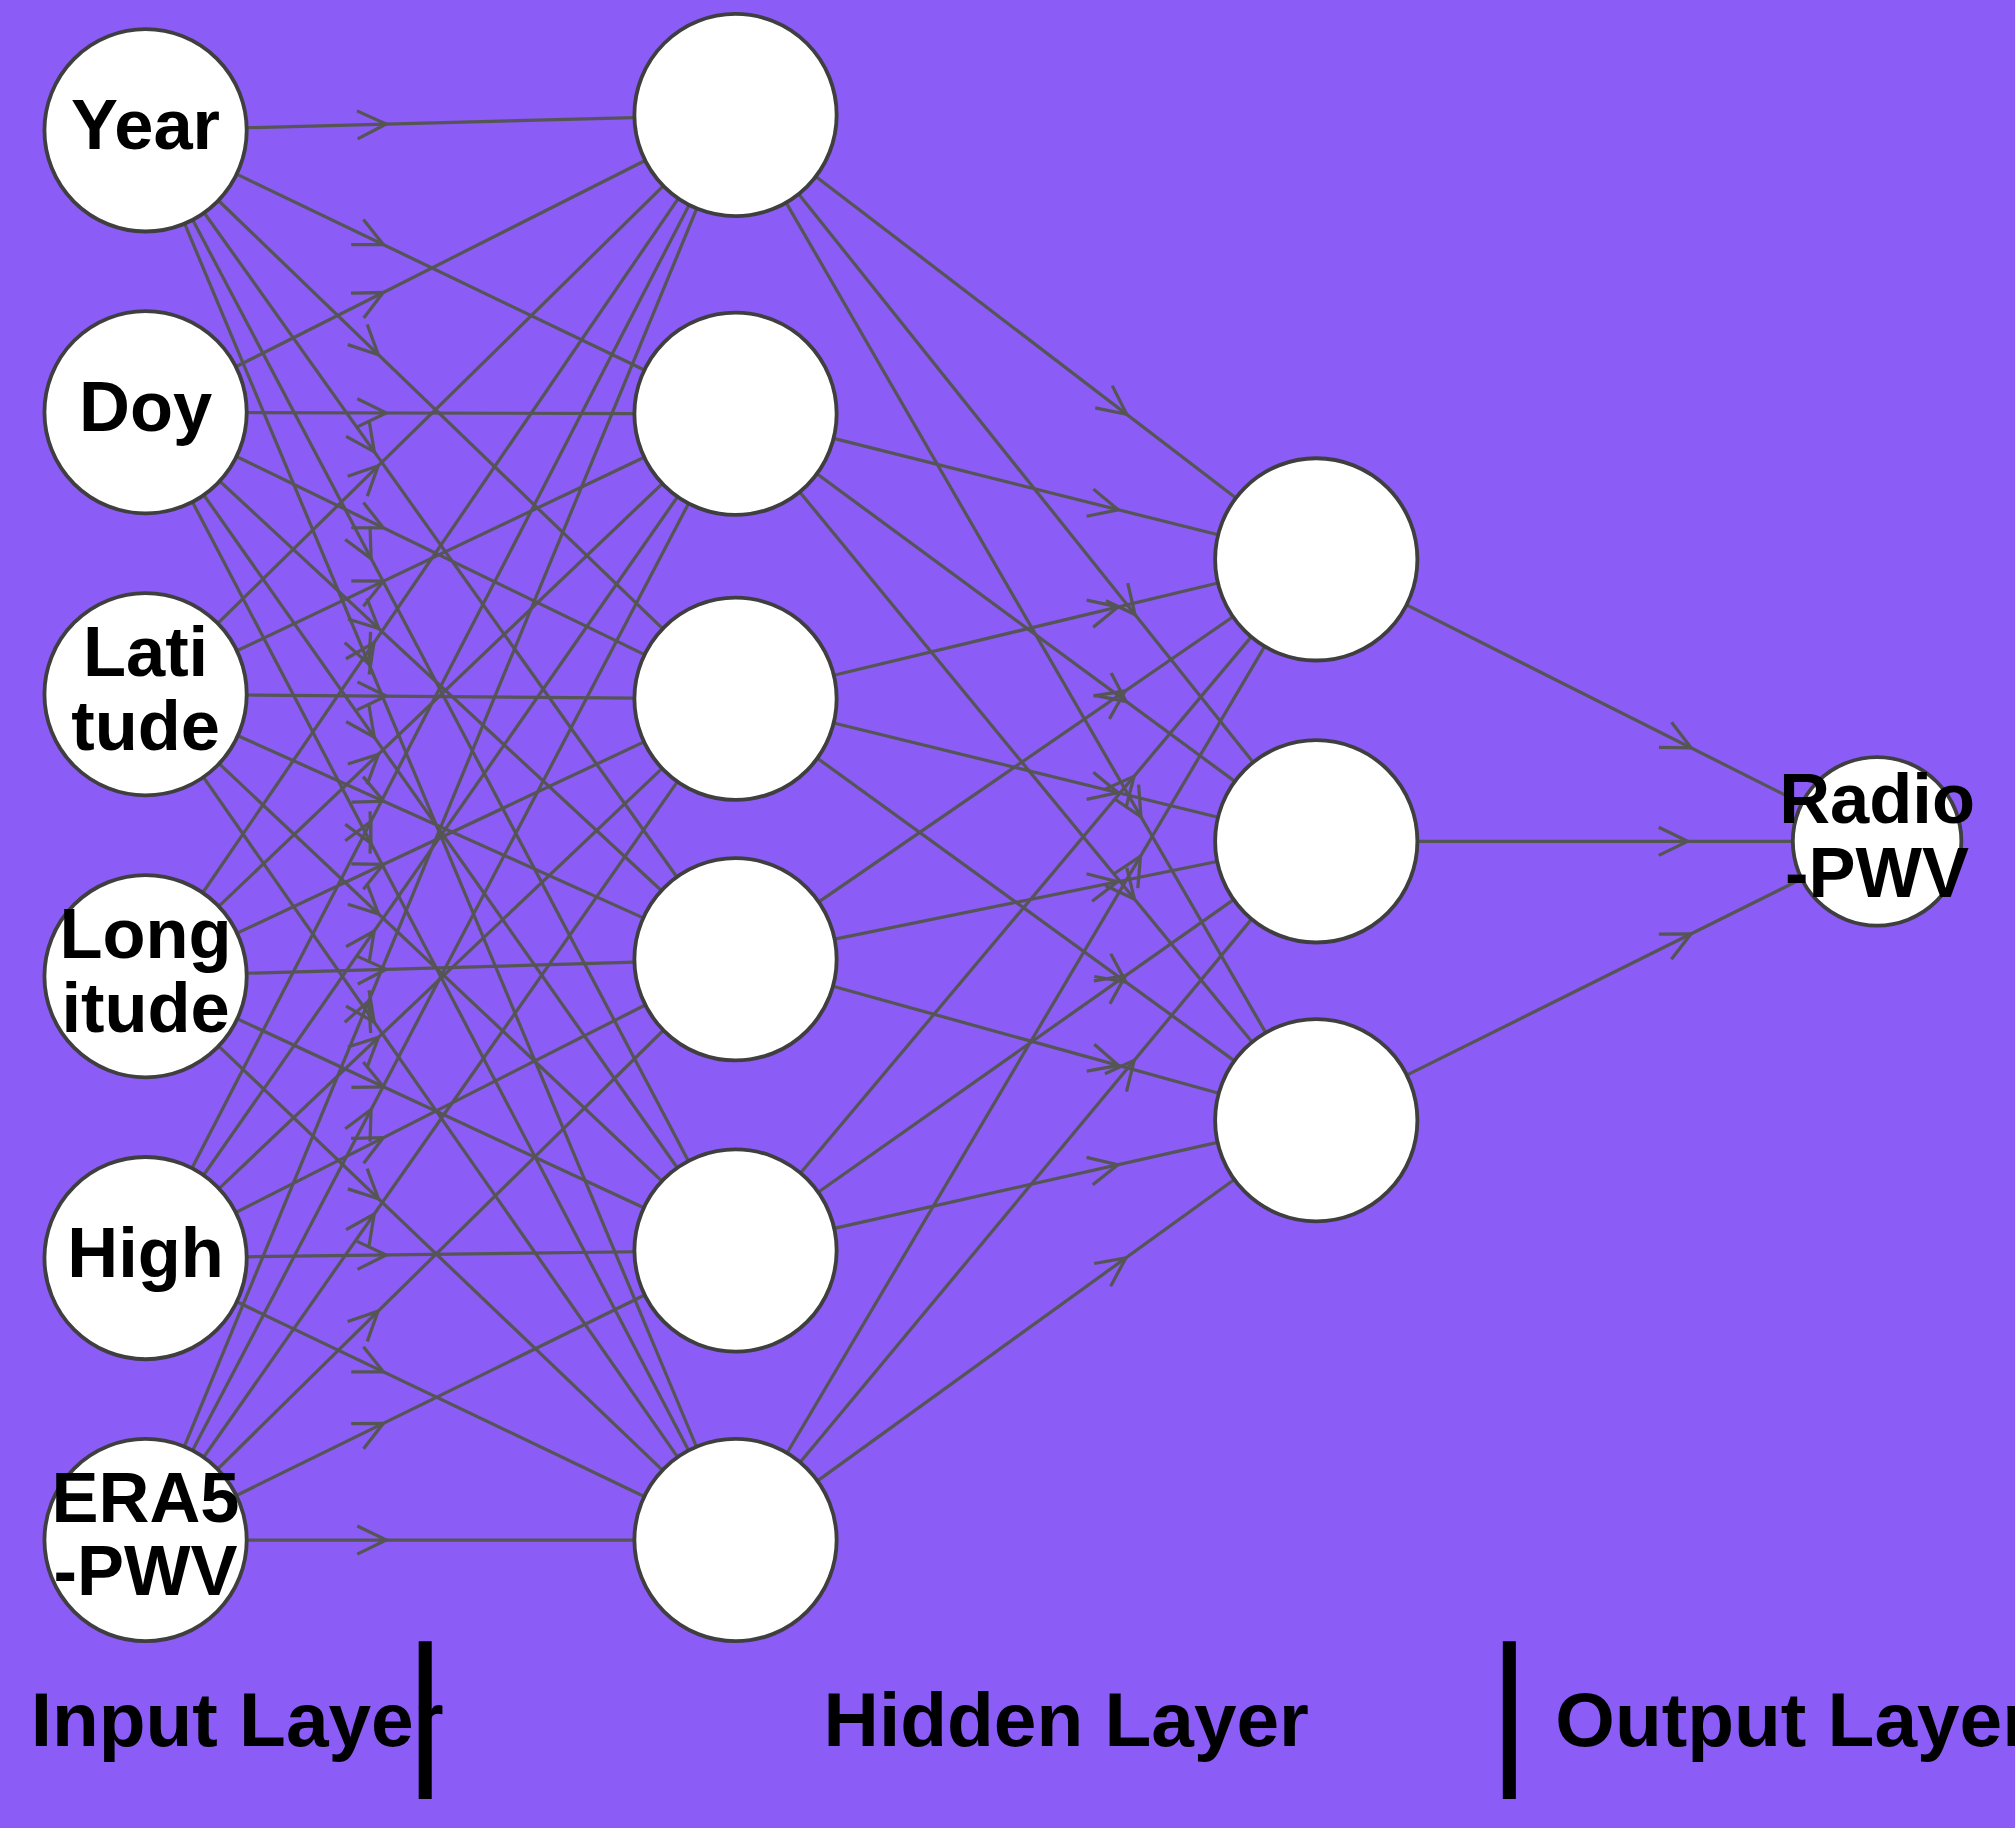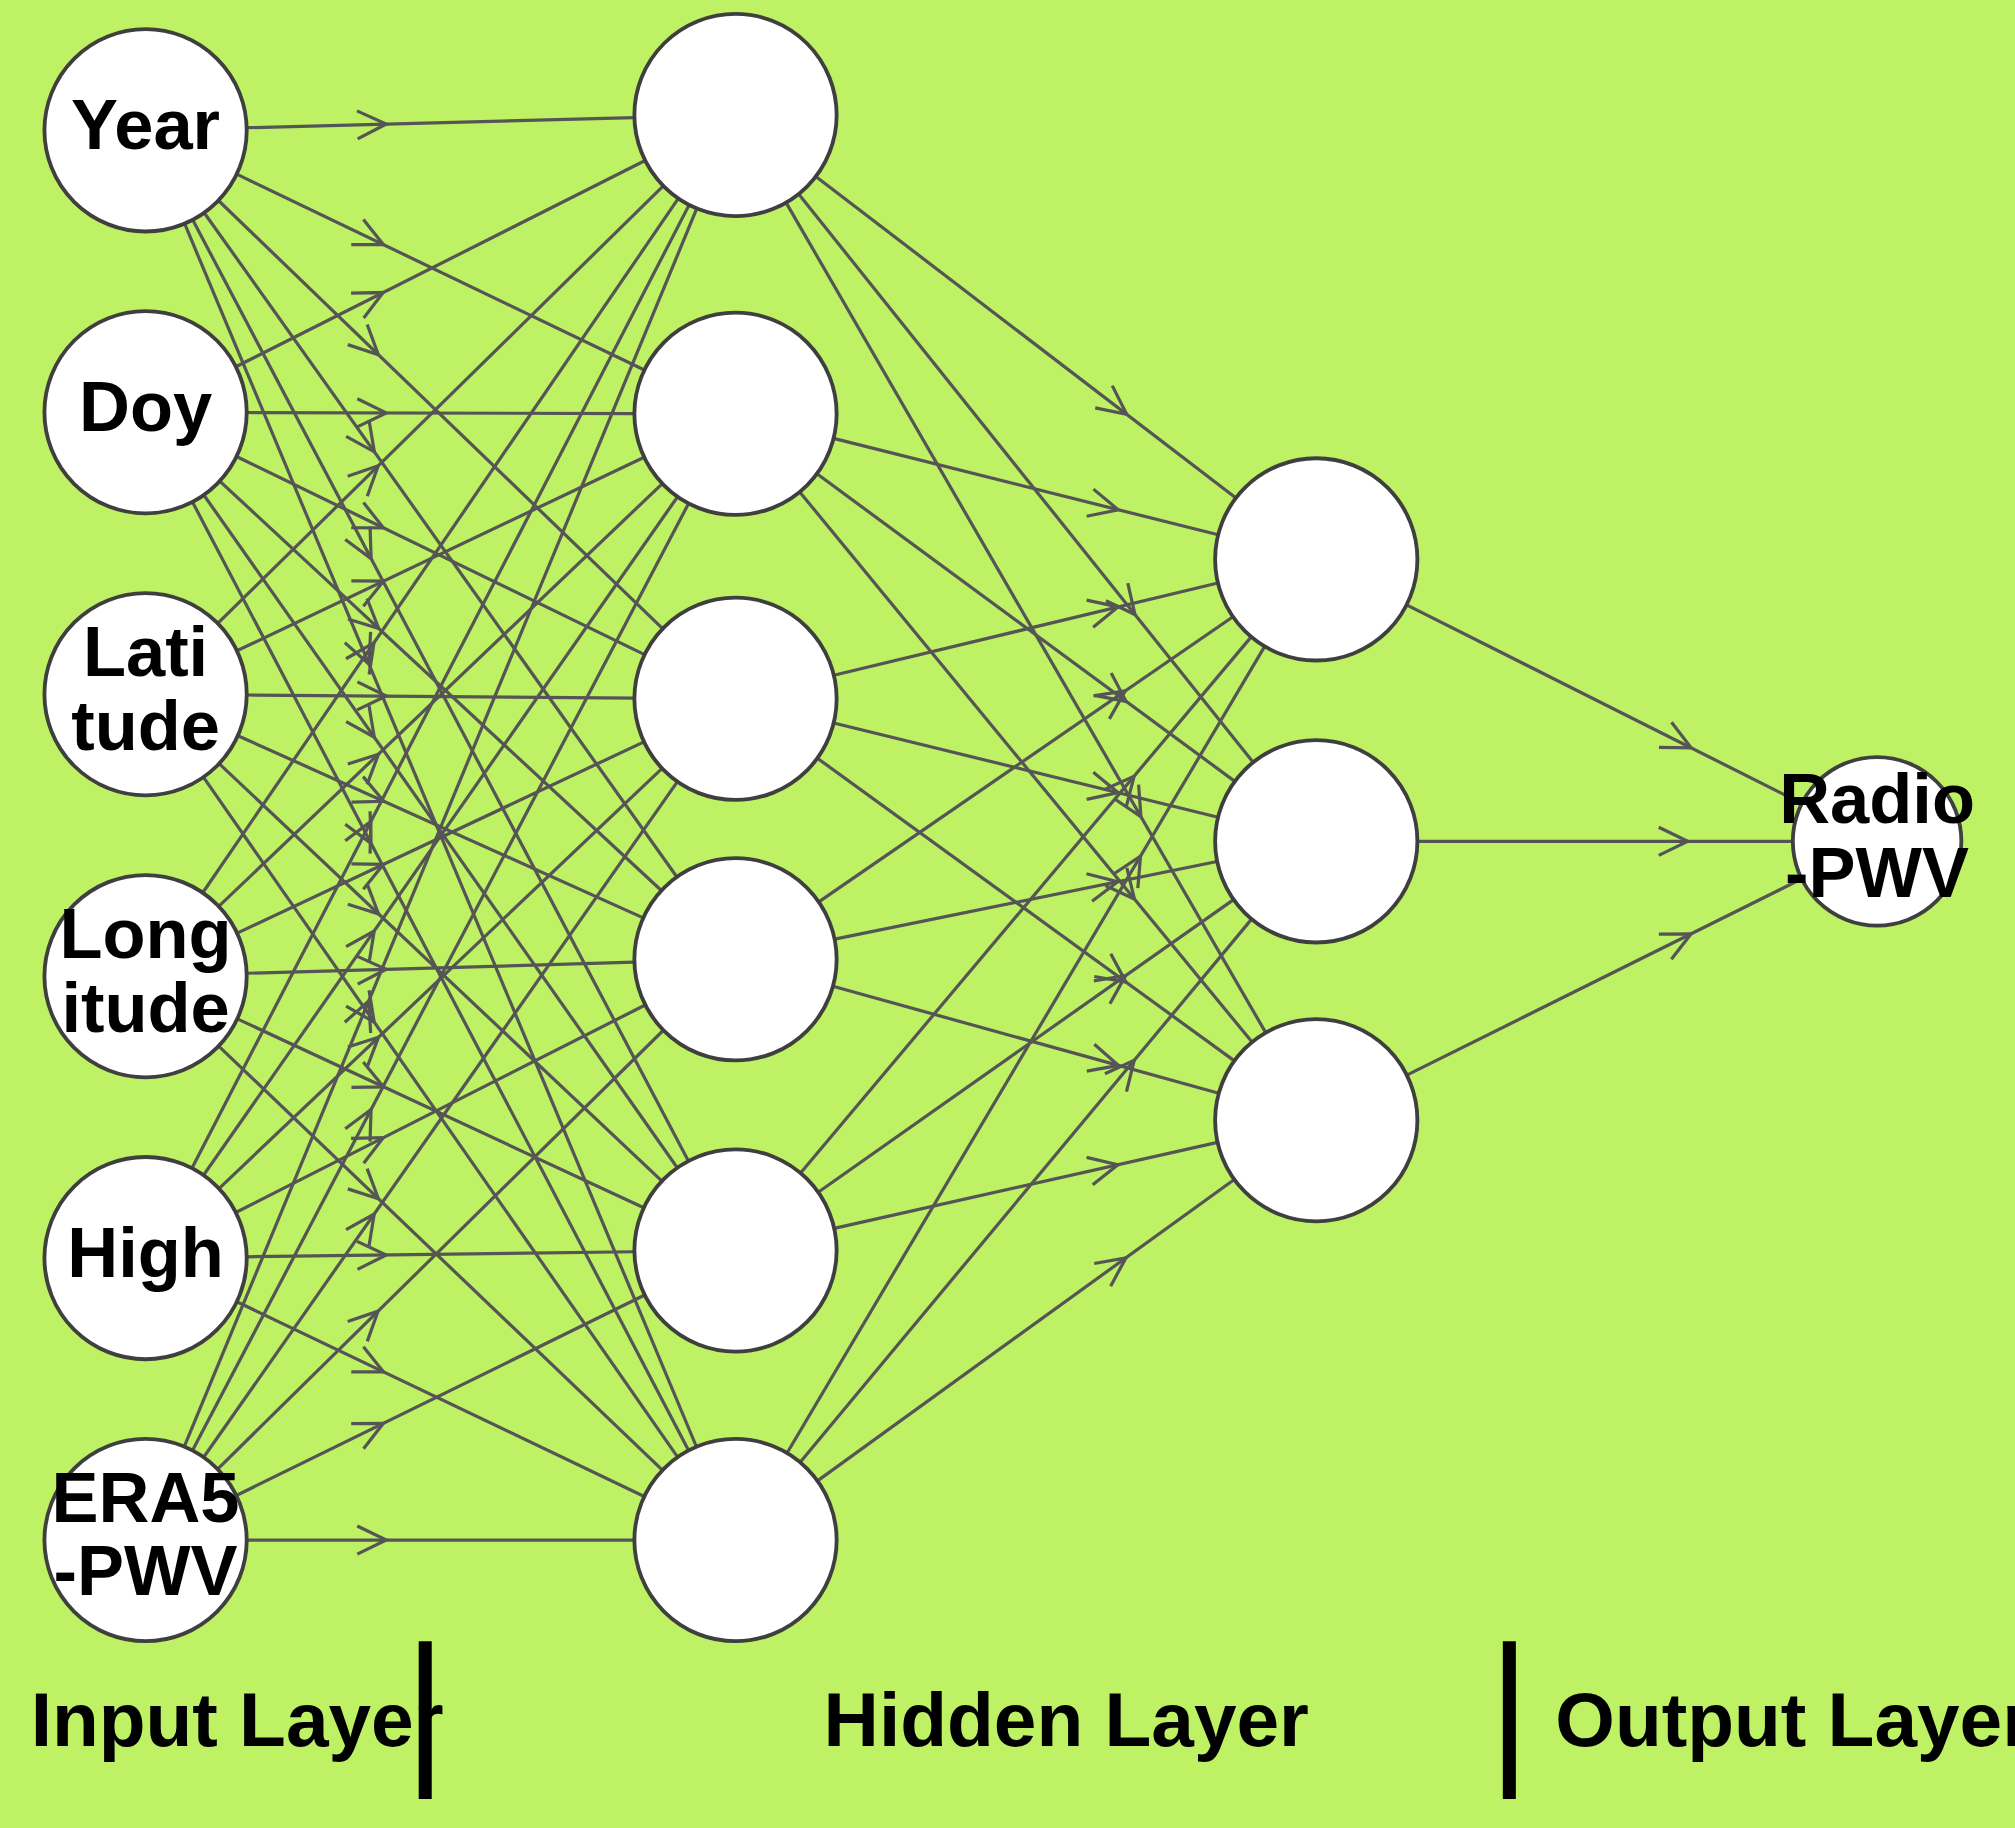--- a/index.html
+++ b/index.html
@@ -7,21 +7,21 @@
     padding: 0;
     background: #ffffff;
   }
   body {
     font-family: "Liberation Sans", sans-serif;
   }
   #stage {
     position: relative;
     width: 2015px;
     height: 1829px;
-    background: #bef264;
+    background: #8b5cf6;
     overflow: hidden;
   }
   #net-svg {
     position: absolute;
     left: 0;
     top: 0;
     width: 2015px;
     height: 1829px;
     display: block;
   }

